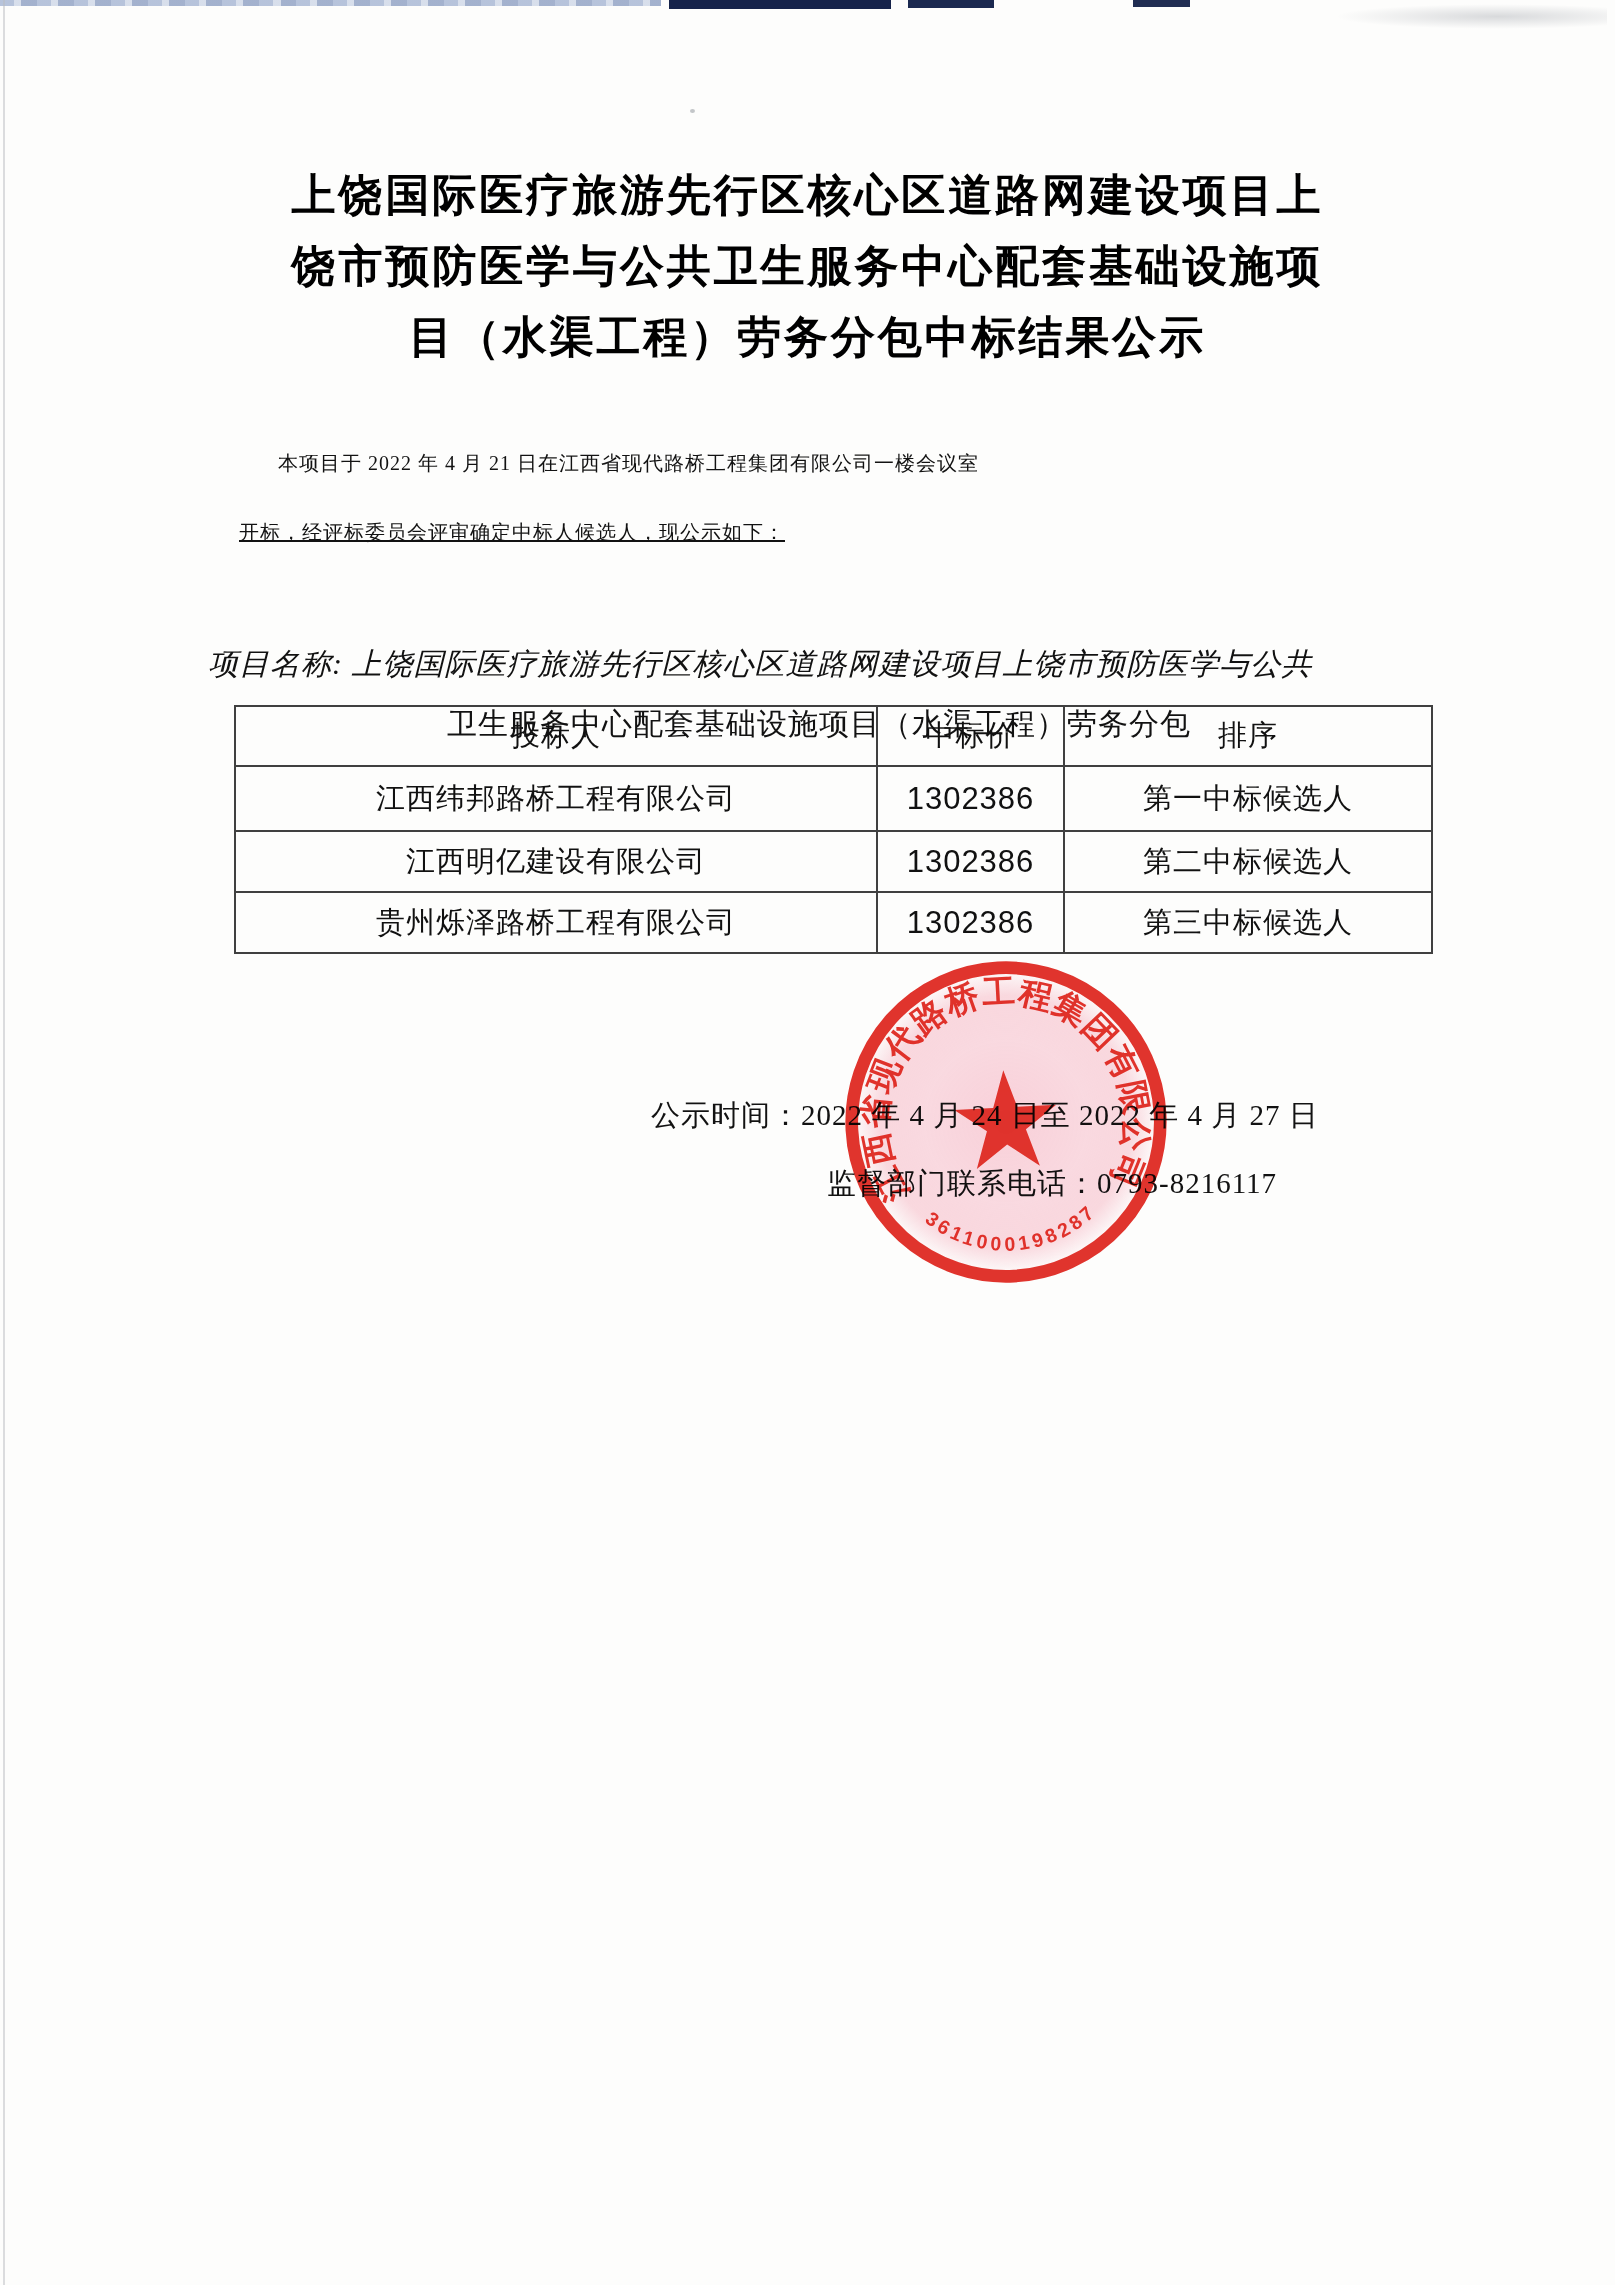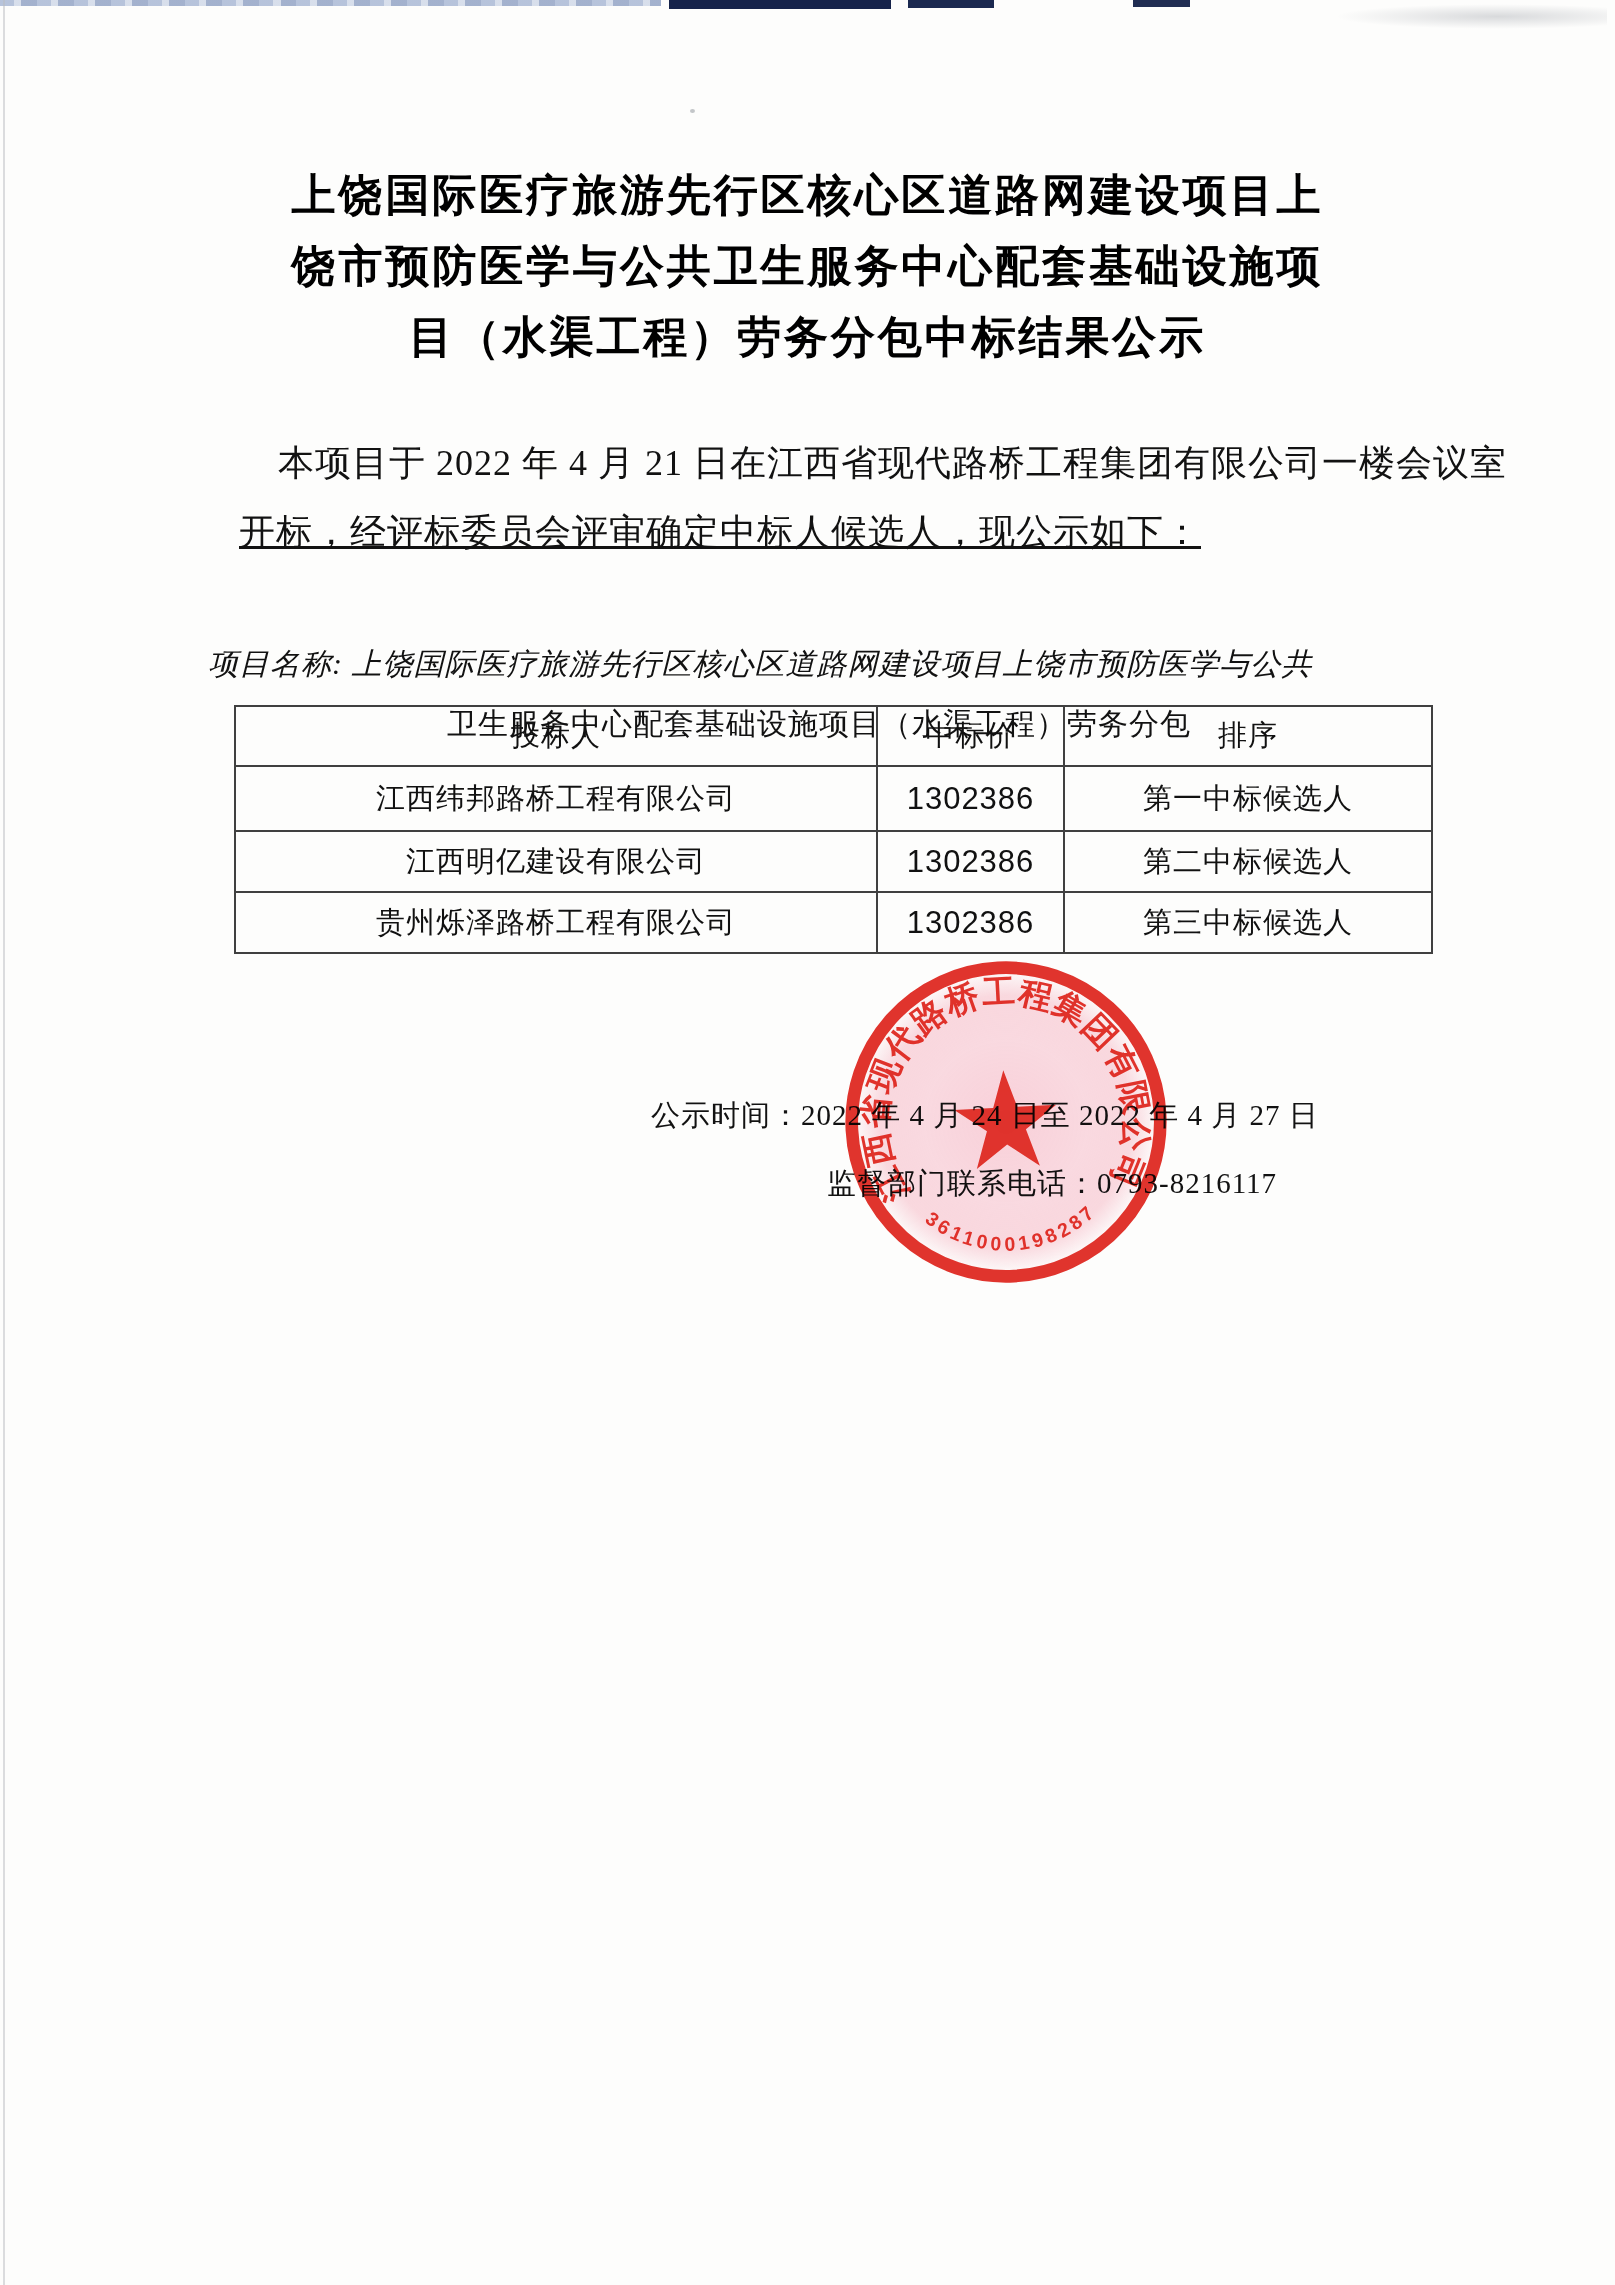--- a/index.html
+++ b/index.html
@@ -28,21 +28,21 @@
   .title{
     position:absolute;left:117px;right:117px;top:159px;
     text-align:center;
     font-family:"Liberation Sans", sans-serif;
     font-weight:bold;
     font-size:44px;line-height:71px;letter-spacing:2.9px;
     color:#000;
   }
   .intro{
     position:absolute;left:239px;top:429px;width:1170px;
-    font-size:36px;line-height:69px;letter-spacing:1px;color:#121212;
+    font-size:20px;line-height:69px;letter-spacing:1px;color:#121212;
   }
   .intro .line1{text-indent:39px;white-space:nowrap;}
   .intro .line2{white-space:nowrap;text-decoration:underline;}
 
   .projname{position:absolute;left:0;top:621px;width:1615px;
     font-size:30px;line-height:70px;letter-spacing:1px;color:#121212;}
   .projname .pline1{position:absolute;left:208px;top:8px;white-space:nowrap;font-style:italic;}
   .projname .pline2{position:absolute;left:447px;top:70px;white-space:nowrap;font-family:Liberation Mono, monospace;}
 
   table.result{

